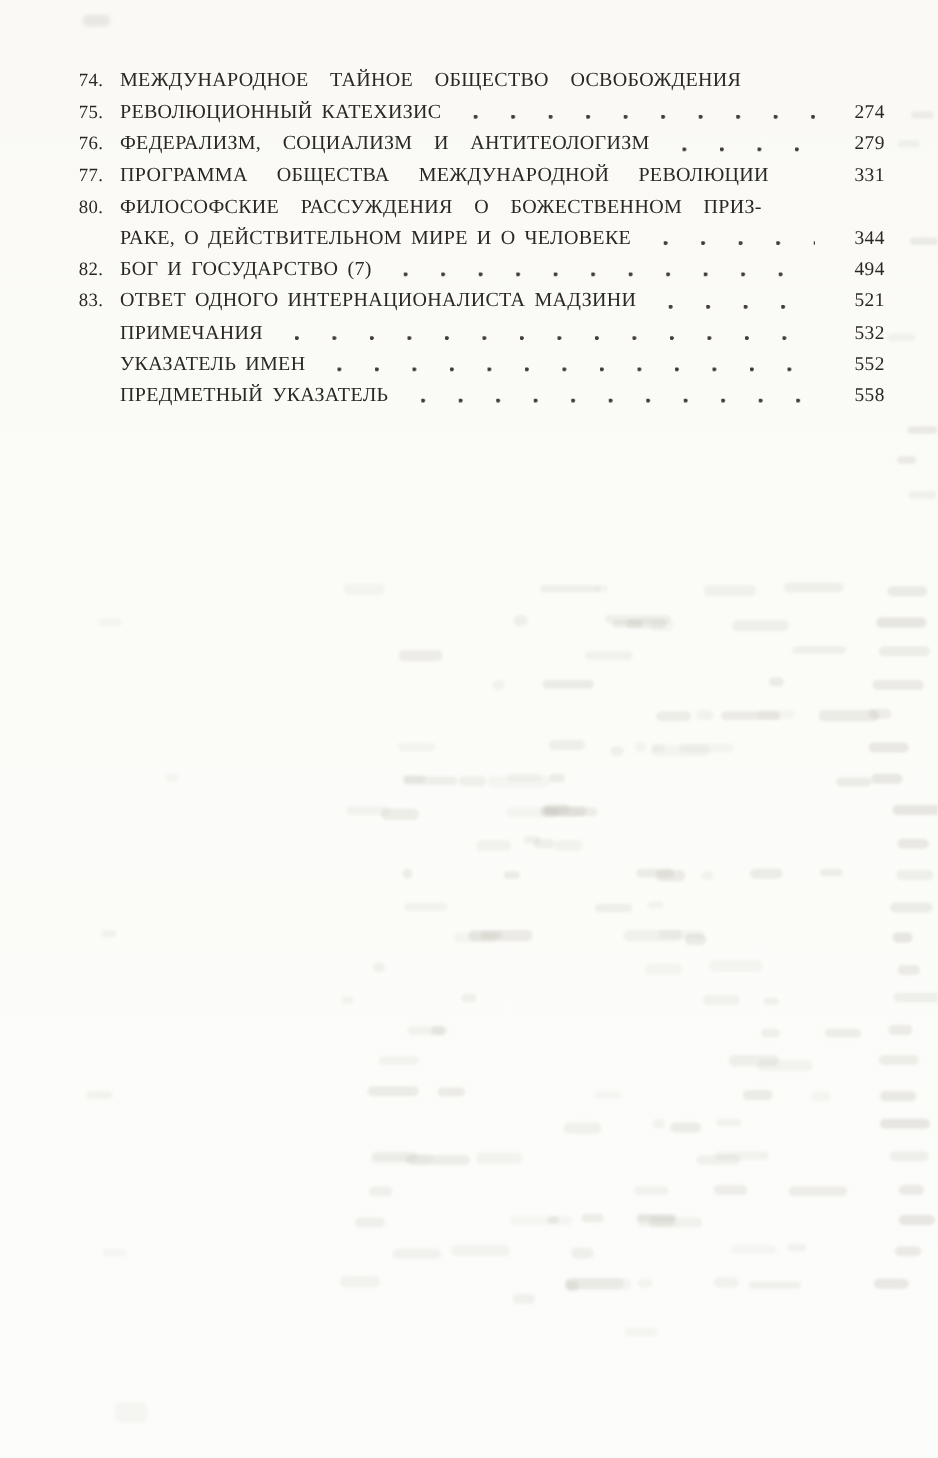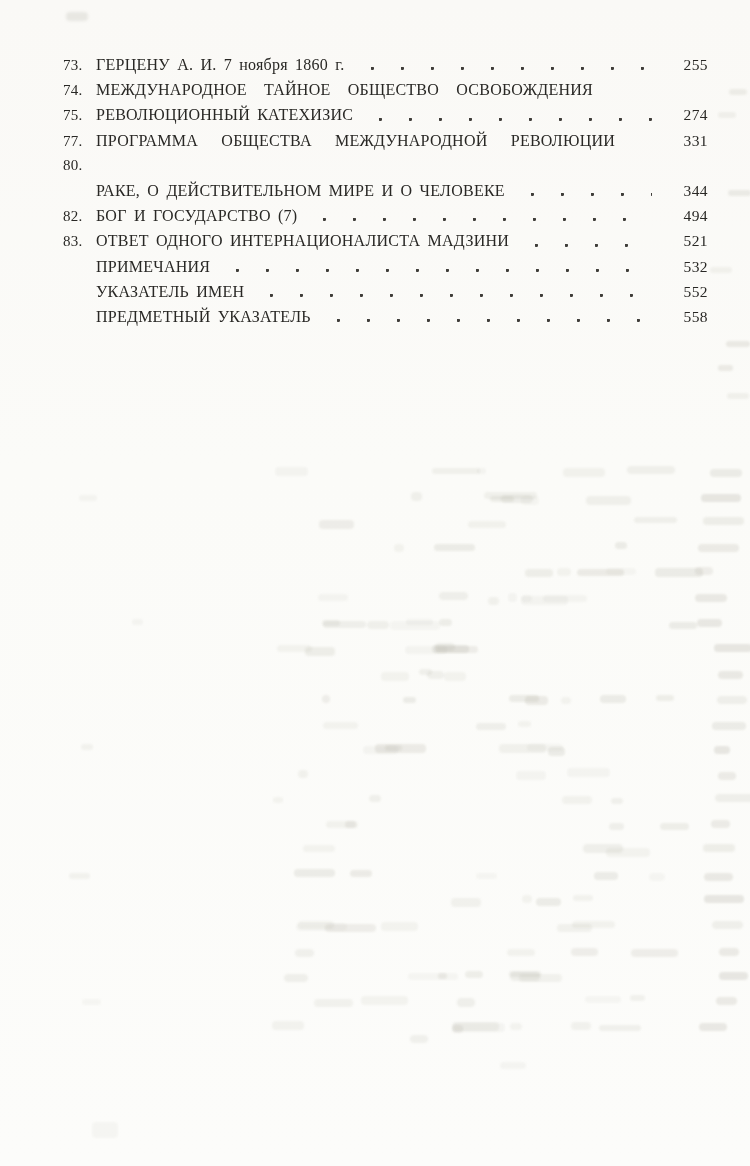--- a/index.html
+++ b/index.html
@@ -222,45 +222,46 @@
       <div class="gseg" style="left: 453.405px; top: 1023.05px; width: 51.8389px; height: 8.55323px; background: rgba(158, 153, 138, 0.08);"></div>
       <div class="gseg" style="left: 509.969px; top: 1023.44px; width: 12.4998px; height: 6.12684px; background: rgba(158, 153, 138, 0.09);"></div>
       <div class="gseg" style="left: 598.689px; top: 1024.7px; width: 42.3805px; height: 6.81112px; background: rgba(158, 153, 138, 0.12);"></div>
       <div class="gseg" style="left: 699.052px; top: 1022.87px; width: 28.2974px; height: 8px; background: rgba(158, 153, 138, 0.2);"></div>
       <div class="gseg" style="left: 410px; top: 1035px; width: 18px; height: 8px; background: rgba(158, 153, 138, 0.12);"></div>
       <div class="gseg" style="left: 500px; top: 1062px; width: 26px; height: 7px; background: rgba(158, 153, 138, 0.08);"></div>
       <div class="gseg" style="left: 92px; top: 1122px; width: 26px; height: 16px; background: rgba(158, 153, 138, 0.07);"></div>
     </div>
   <section class="toc" id="toc">
       <div class="toc-line">
-        <span class="num">73.</span>
-        <span class="title">ГЕРЦЕНУ А. И. 7 ноября 1860 г.</span>
-        <span class="leader"></span>
-        <span class="pnum">255</span>
-      </div>
-      <div class="toc-line">
         <span class="num">74.</span>
         <span class="title wide1">МЕЖДУНАРОДНОЕ ТАЙНОЕ ОБЩЕСТВО ОСВОБОЖДЕНИЯ</span>
         <span class="leader nodots"></span>
         <span class="pnum"></span>
       </div>
       <div class="toc-line">
         <span class="num">75.</span>
         <span class="title">РЕВОЛЮЦИОННЫЙ КАТЕХИЗИС</span>
         <span class="leader"></span>
         <span class="pnum">274</span>
       </div>
       <div class="toc-line">
+        <span class="num">76.</span>
+        <span class="title wide1">ФЕДЕРАЛИЗМ, СОЦИАЛИЗМ И АНТИТЕОЛОГИЗМ</span>
+        <span class="leader"></span>
+        <span class="pnum">279</span>
+      </div>
+      <div class="toc-line">
         <span class="num">77.</span>
         <span class="title wide2">ПРОГРАММА ОБЩЕСТВА МЕЖДУНАРОДНОЙ РЕВОЛЮЦИИ</span>
         <span class="leader nodots"></span>
         <span class="pnum">331</span>
       </div>
       <div class="toc-line">
         <span class="num">80.</span>
+        <span class="title wide1">ФИЛОСОФСКИЕ РАССУЖДЕНИЯ О БОЖЕСТВЕННОМ ПРИЗ-</span>
         <span class="leader nodots"></span>
         <span class="pnum"></span>
       </div>
       <div class="toc-line">
         <span class="num"></span>
         <span class="title">РАКЕ, О ДЕЙСТВИТЕЛЬНОМ МИРЕ И О ЧЕЛОВЕКЕ</span>
         <span class="leader"></span>
         <span class="pnum">344</span>
       </div>
       <div class="toc-line">

